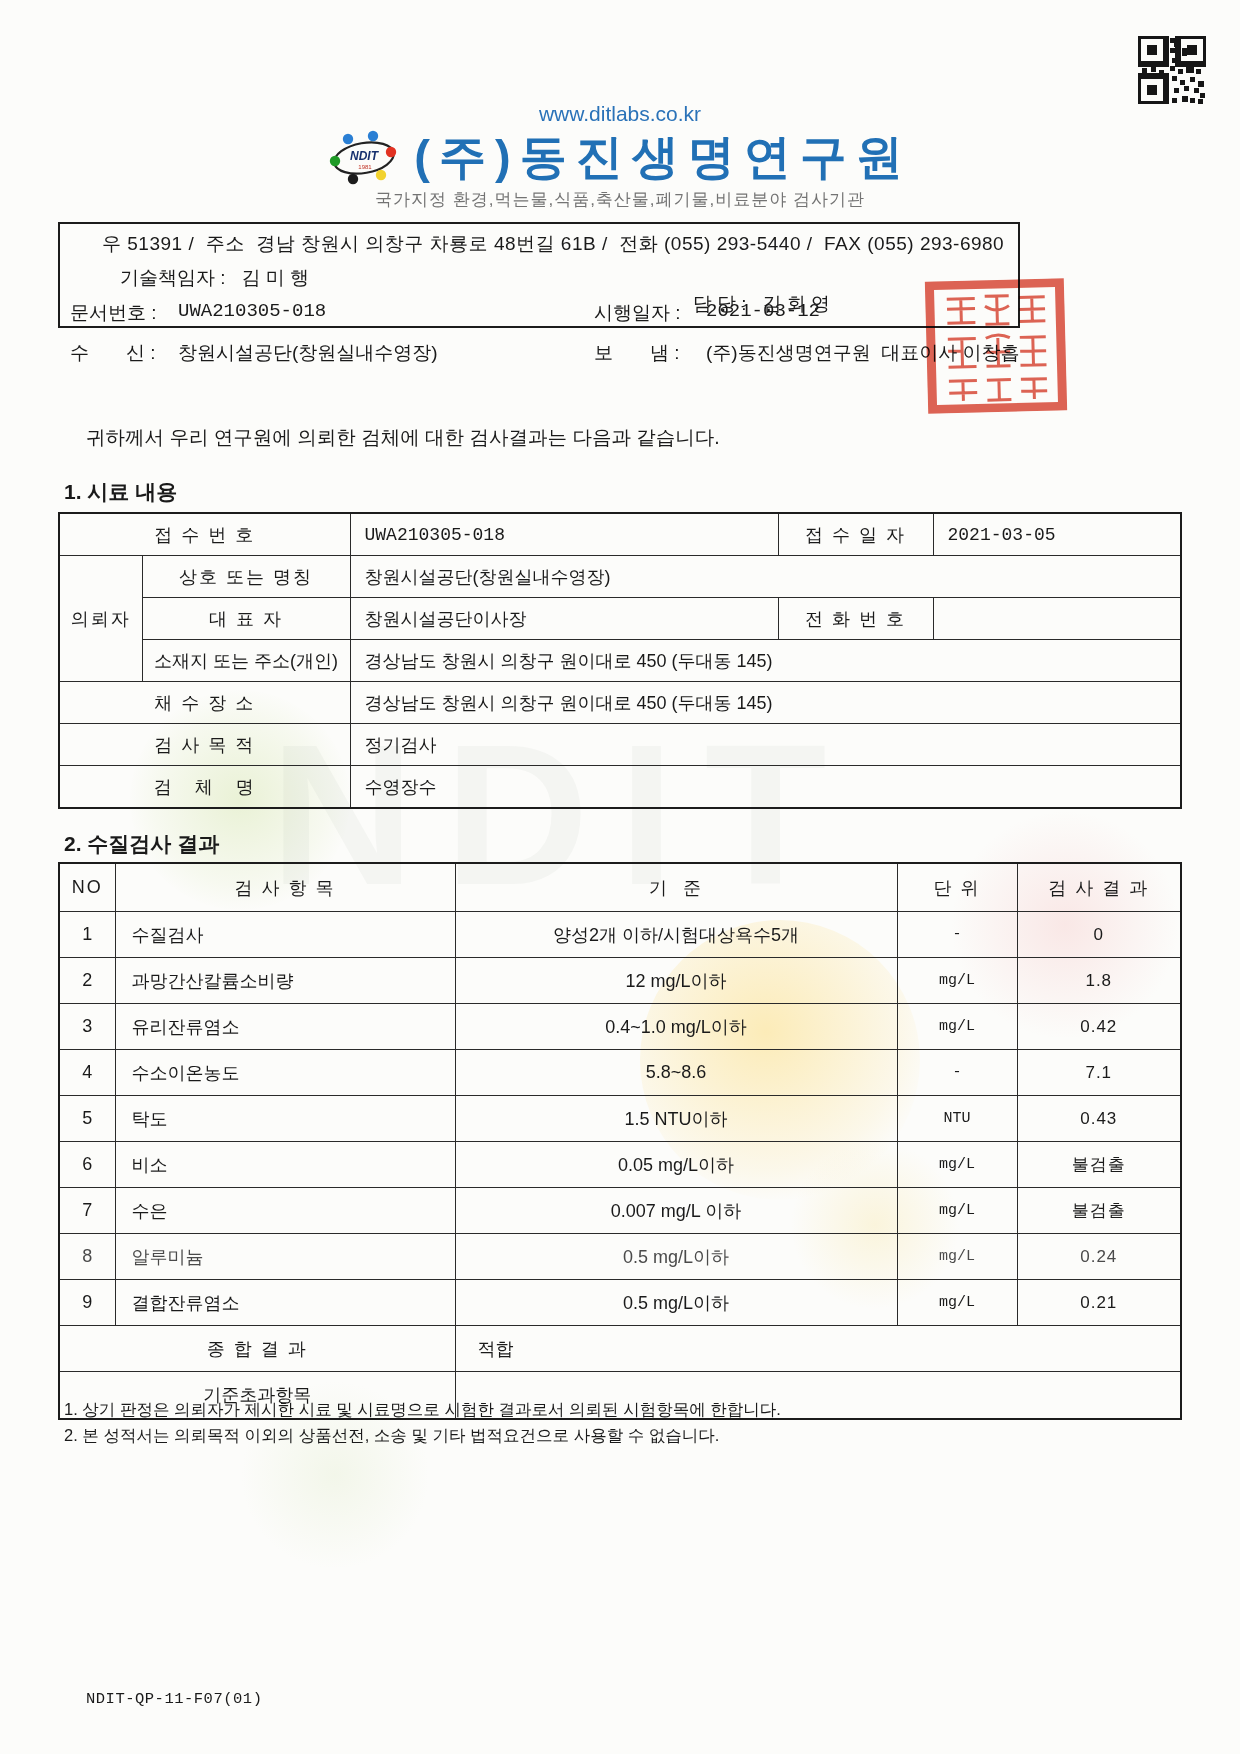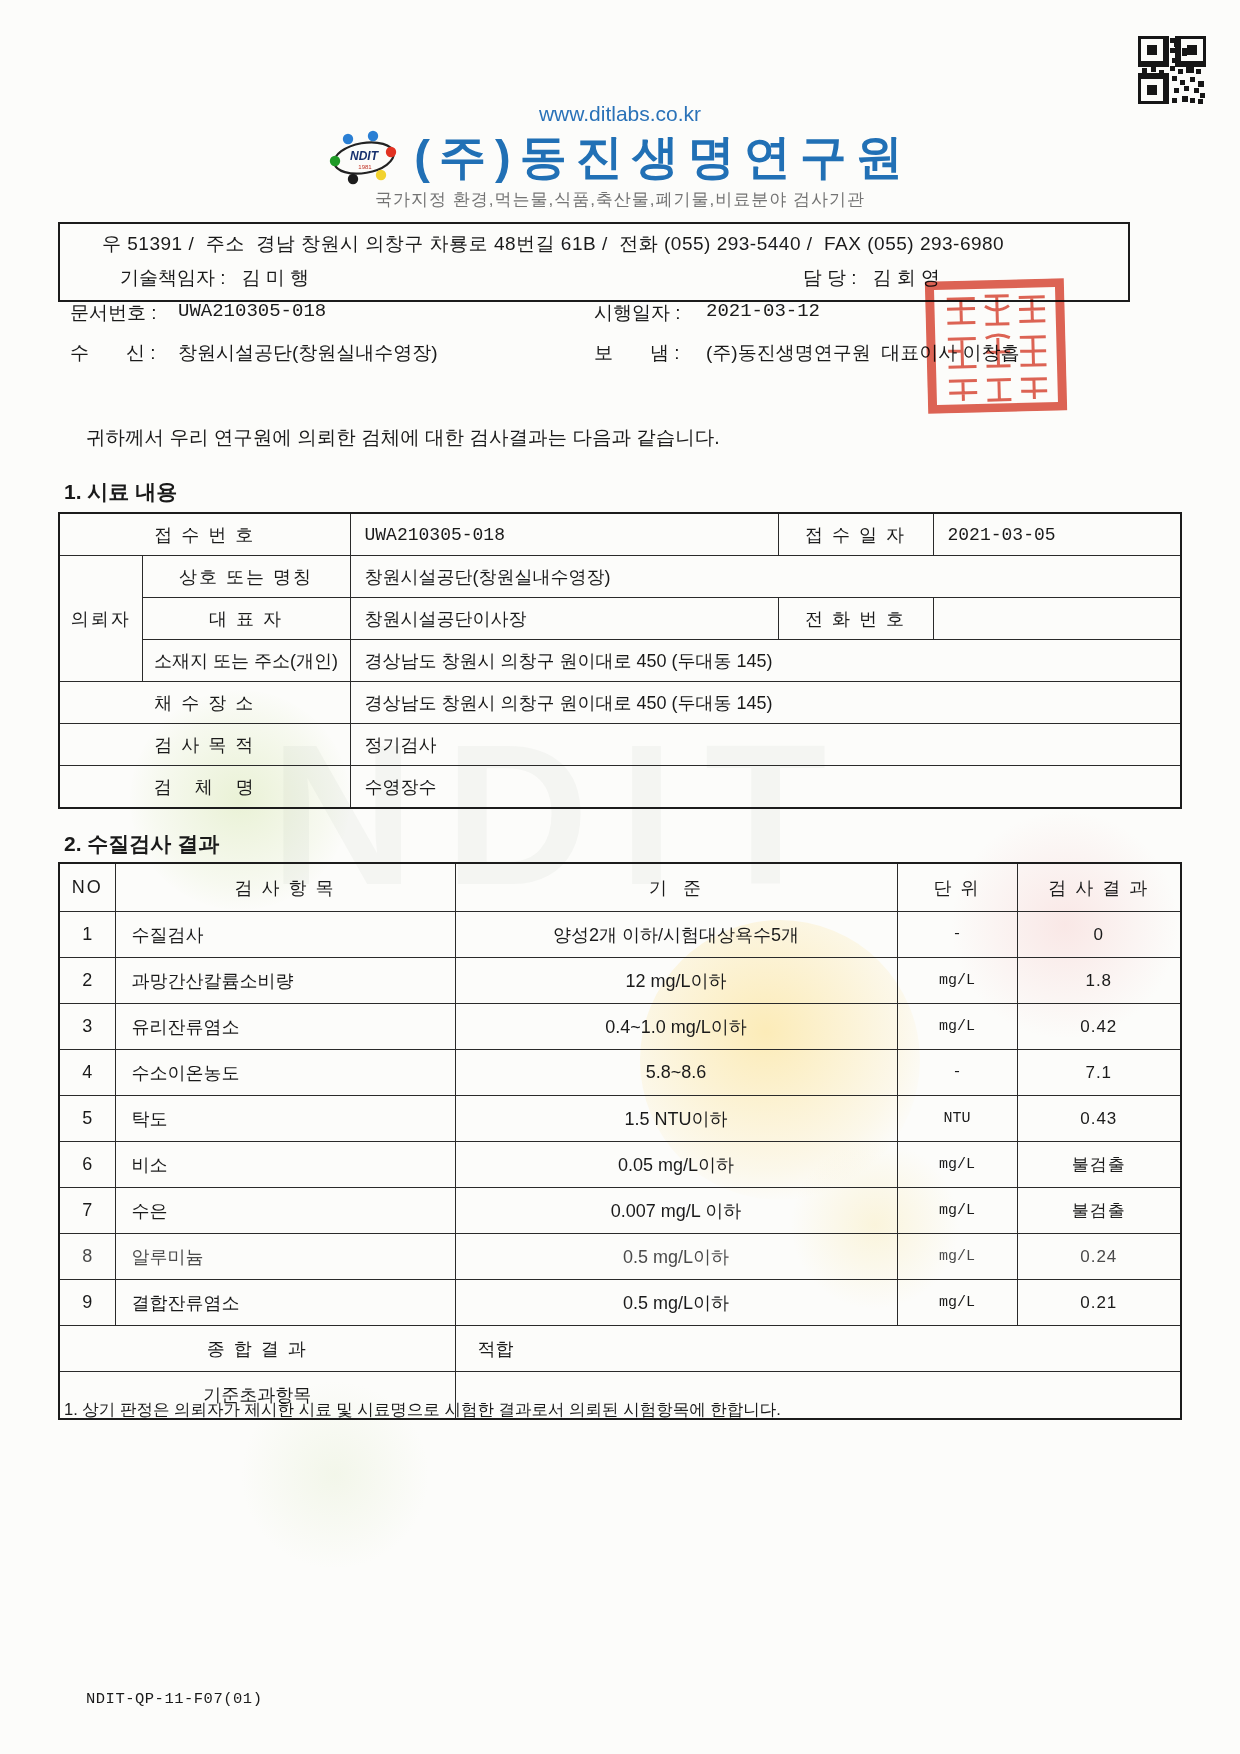--- a/index.html
+++ b/index.html
@@ -22,24 +22,24 @@
   .mono{font-family:"Liberation Mono","DejaVu Sans Mono",monospace;}
   
   .website{position:absolute;top:102px;left:0;width:100%;text-align:center;
     font-size:21px;color:#2a72b8;z-index:1;}
   .brandrow{position:absolute;top:126px;left:0;width:100%;display:flex;
     justify-content:center;align-items:center;gap:14px;z-index:1;}
   .brandname{font-size:47px;font-weight:bold;color:#2170b5;letter-spacing:9px;}
   .tagline{position:absolute;top:188px;left:0;width:100%;text-align:center;
     font-size:17px;color:#737373;letter-spacing:1px;z-index:1;}
   
-  .contactbox{position:absolute;top:222px;left:58px;width:1072px;border:2px solid #1c1c1c;
+  .contactbox{position:absolute;top:222px;left:58px;width:962px;border:2px solid #1c1c1c;
     box-sizing:border-box;padding:7px 20px 9px 20px;z-index:1;background:transparent;}
   .contact-l1{font-size:19px;letter-spacing:0.5px;padding-left:22px;}
-  .contact-l2{display:flex;font-size:19px;margin-top:8px;padding-left:40px;}
+  .contact-l2{display:flex;font-size:19px;margin-top:8px;padding-left:40px;flex-direction:column;}
   .contact-l2 .staff{margin-left:auto;margin-right:168px;}
   
   .docrow{position:absolute;left:70px;width:1110px;display:flex;font-size:19px;z-index:1;}
   .docrow .lab{width:108px;}
   .docrow .right{position:absolute;left:524px;display:flex;}
   .docrow .right .lab{width:112px;}
   .subject{font-size:21px;font-weight:bold;border-bottom:2px solid #151515;padding-bottom:1px;}
   
   .seal{position:absolute;left:926px;top:280px;width:140px;height:132px;z-index:2;
     transform:rotate(-1.5deg);opacity:0.92;mix-blend-mode:multiply;}
@@ -315,17 +315,18 @@
     </tr>
     <tr>
       <td colspan="2" style="height:46px;">기준초과항목</td>
       <td colspan="3" class="sumv"></td>
     </tr>
   </tbody>
     </table>
 
   <div class="notes">
     <div>1. 상기 판정은 의뢰자가 제시한 시료 및 시료명으로 시험한 결과로서 의뢰된 시험항목에 한합니다.</div>
+    <div>2. 본 성적서는 의뢰목적 이외의 상품선전, 소송 및 기타 법적요건으로 사용할 수 없습니다.</div>
   </div>
 
   <div class="formcode mono">NDIT-QP-11-F07(01)</div>
 
 </div>
 
 </body></html>

